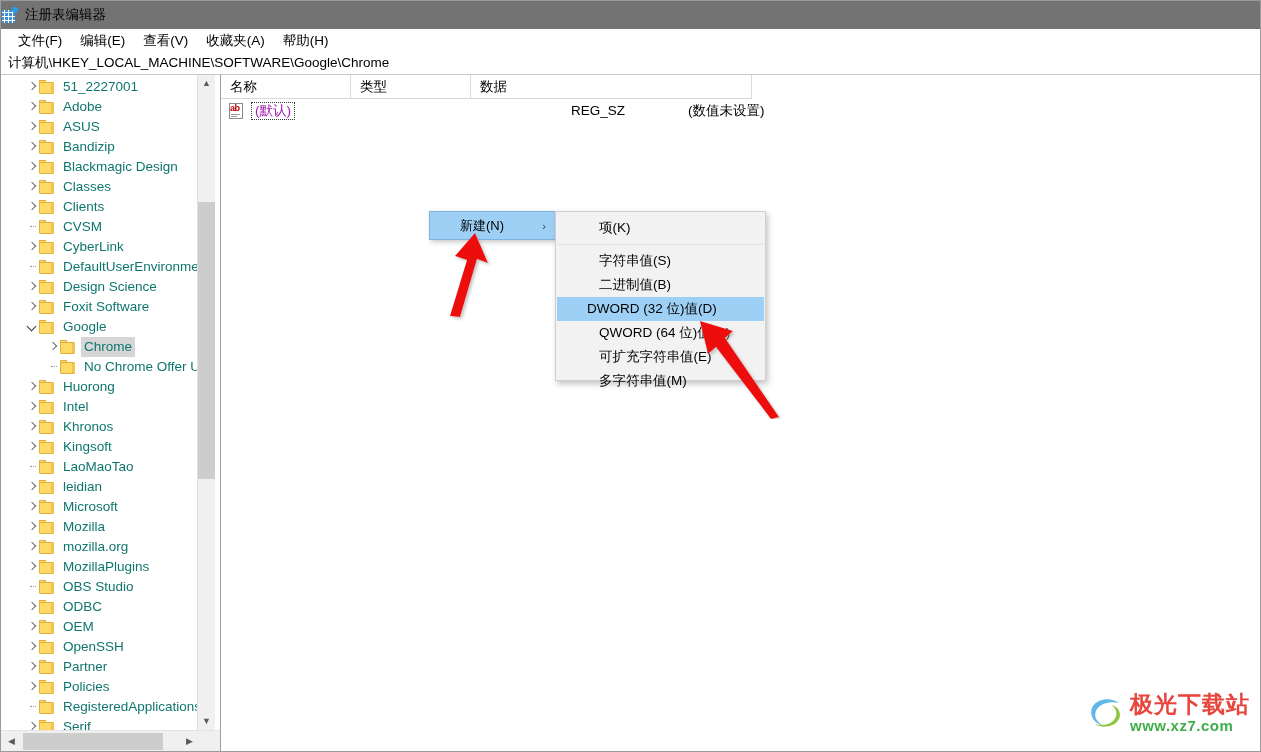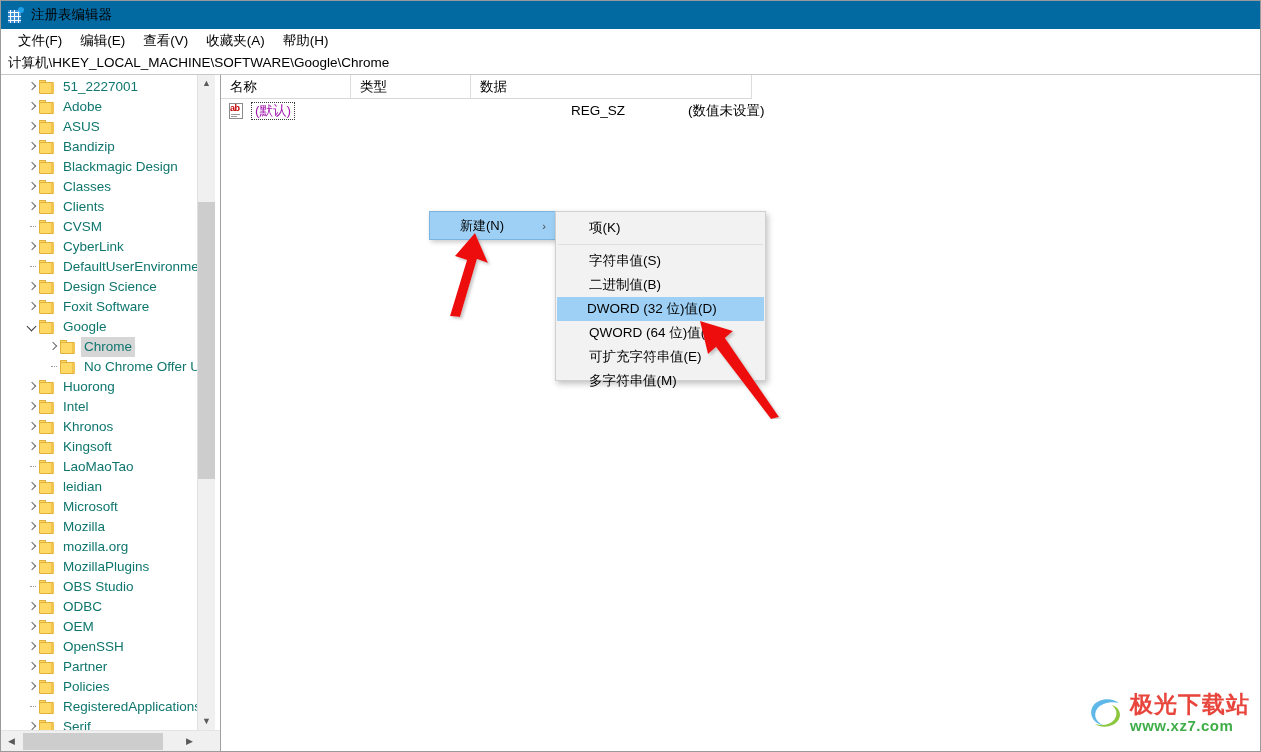--- a/index.html
+++ b/index.html
@@ -15,23 +15,22 @@
     background: #ffffff;
     border: 1px solid #9a9a9a;
     box-sizing: border-box;
     overflow: hidden;
   }
 
   
   .titlebar {
     position: absolute; left: 0; top: 0;
     width: 1259px; height: 28px;
-    background: #0369a1;
+    background: #737373;
     display: flex; align-items: center;
-    padding-left: 6px;
     box-sizing: border-box;
   }
   .app-icon {
     position: relative;
     width: 17px; height: 17px;
     margin-right: 7px;
     flex: 0 0 auto;
   }
   .app-icon .grid {
     position: absolute; left: 1px; top: 3px;
@@ -327,21 +326,21 @@
     border: 1px solid #cfcfcf;
     box-sizing: border-box;
     box-shadow: 2px 3px 6px rgba(0,0,0,0.24);
     padding-top: 4px;
     z-index: 30;
   }
   .ctx-item {
     position: relative;
     height: 24px;
     display: flex; align-items: center;
-    padding-left: 33px;
+    padding-left: 43px;
     font-size: 13.5px; color: #000000;
     cursor: default;
   }
   .ctx-item.hl {
     background: #9ed0f5;
     margin: 0 1px;
     padding-left: 30px;
   }
   .ctx-sep {
     height: 1px;

